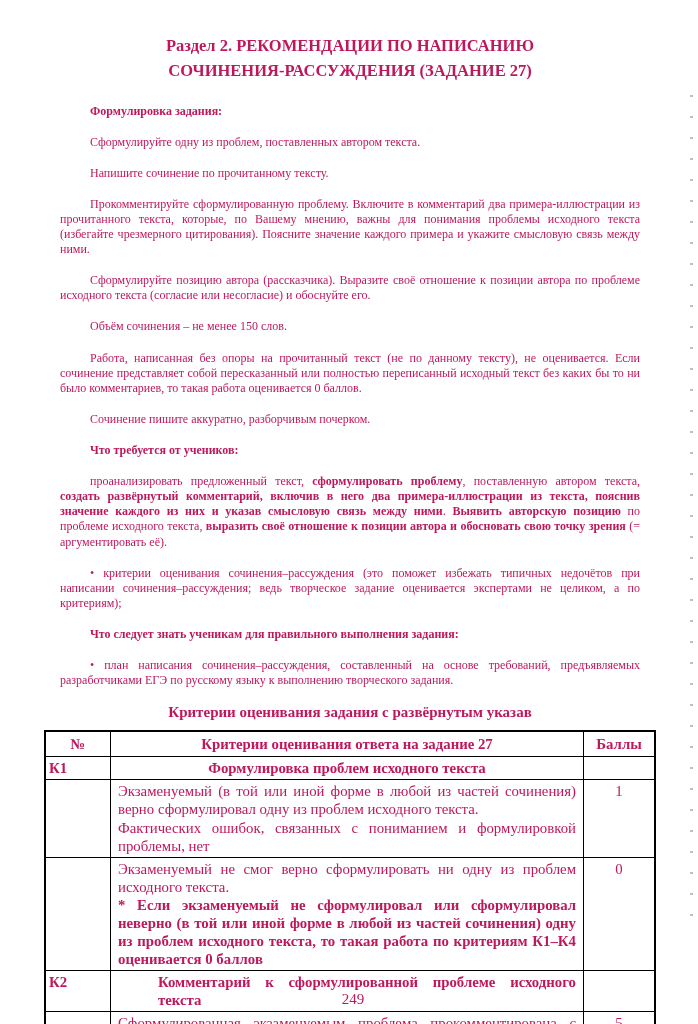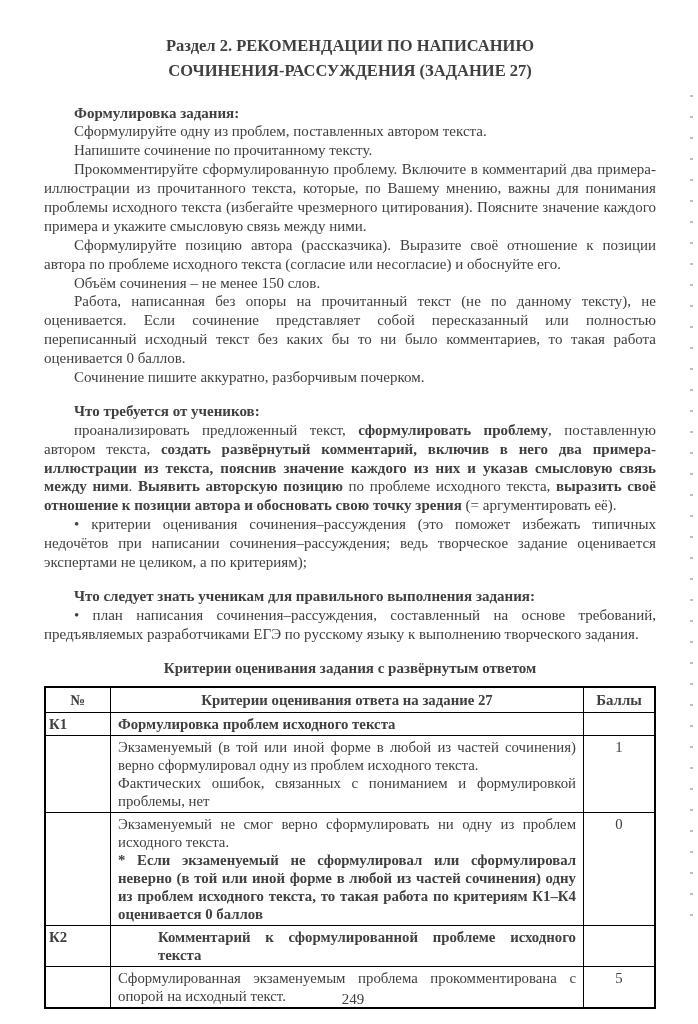--- a/index.html
+++ b/index.html
@@ -4,33 +4,33 @@
 <style>
   html, body { margin:0; padding:0; background:#e9e9e9; }
   .page {
     position:relative;
     width:698px; height:1024px;
     margin:0 auto;
     background:#ffffff;
     box-sizing:border-box;
     padding:30px 42px 40px 44px;
     font-family:"Liberation Serif", serif;
-    color:#404040;
+    color:#be185d;
     overflow:hidden;
   }
   .title {
     margin:4px 10px 20px 10px;
     text-align:center;
     font-size:16.5px;
     font-weight:bold;
     line-height:1.5;
   }
   .para {
-    margin:0;
-    font-size:15px;
+    margin:16px;
+    font-size:12px;
     line-height:1.26;
     text-align:justify;
     text-indent:30px;
   }
   .para b { font-weight:bold; }
   .bold-head { font-weight:bold; }
   .spaced { margin-top:15px; }
   .table-title {
     margin:16px 0 9px 0;
     text-align:center;
@@ -51,21 +51,21 @@
   }
   .criteria-table th {
     font-weight:bold;
     text-align:center;
     padding:3px 4px;
   }
   .col-num   { width:56px; }
   .col-score { width:62px; }
   td.cell-num { font-weight:bold; padding-left:3px; }
   td.cell-score { text-align:center; }
-  td.section-center { font-weight:bold; text-align:left; }
+  td.section-center { font-weight:bold; text-align:center; }
   td.section-left { font-weight:bold; text-align:justify;padding-left:47px; }
   td.cell-criteria div { text-align:justify; }
   td.cell-criteria div.bold { font-weight:bold; }
   .footer {
     position:absolute;
     left:8px; right:0; bottom:16px;
     text-align:center;
     font-size:15px;
   }
   .scan-noise-strip {
@@ -98,21 +98,21 @@
   <p class="para">Работа, написанная без опоры на прочитанный текст (не по данному тексту), не оценивается. Если сочинение представляет собой пересказанный или полностью переписанный исходный текст без каких бы то ни было комментариев, то такая работа оценивается 0 баллов.</p>
   <p class="para">Сочинение пишите аккуратно, разборчивым почерком.</p>
 
   <p class="para bold-head spaced">Что требуется от учеников:</p>
   <p class="para"><span>проанализировать предложенный текст, </span><b>сформулировать проблему</b><span>, поставленную автором текста, </span><b>создать развёрнутый комментарий, включив в него два примера-иллюстрации из текста, пояснив значение каждого из них и указав смысловую связь между ними</b><span>. </span><b>Выявить авторскую позицию</b><span> по проблеме исходного текста, </span><b>выразить своё отношение к позиции автора и обосновать свою точку зрения</b><span> (= аргументировать её).</span></p>
 
   <p class="para">• критерии оценивания сочинения–рассуждения (это поможет избежать типичных недочётов при написании сочинения–рассуждения; ведь творческое задание оценивается экспертами не целиком, а по критериям);</p>
   <p class="para bold-head spaced">Что следует знать ученикам для правильного выполнения задания:</p>
   <p class="para">• план написания сочинения–рассуждения, составленный на основе требований, предъявляемых разработчиками ЕГЭ по русскому языку к выполнению творческого задания.</p>
 
-  <p class="table-title">Критерии оценивания задания с развёрнутым ответом</p>
+  <p class="table-title">Критерии оценивания задания с развёрнутым указав</p>
 
   <table class="criteria-table">
     <tbody>
         <tr>
       <th class="col-num">№</th>
       <th class="col-crit">Критерии оценивания ответа на задание 27</th>
       <th class="col-score">Баллы</th>
     </tr>
 
     <tr>

